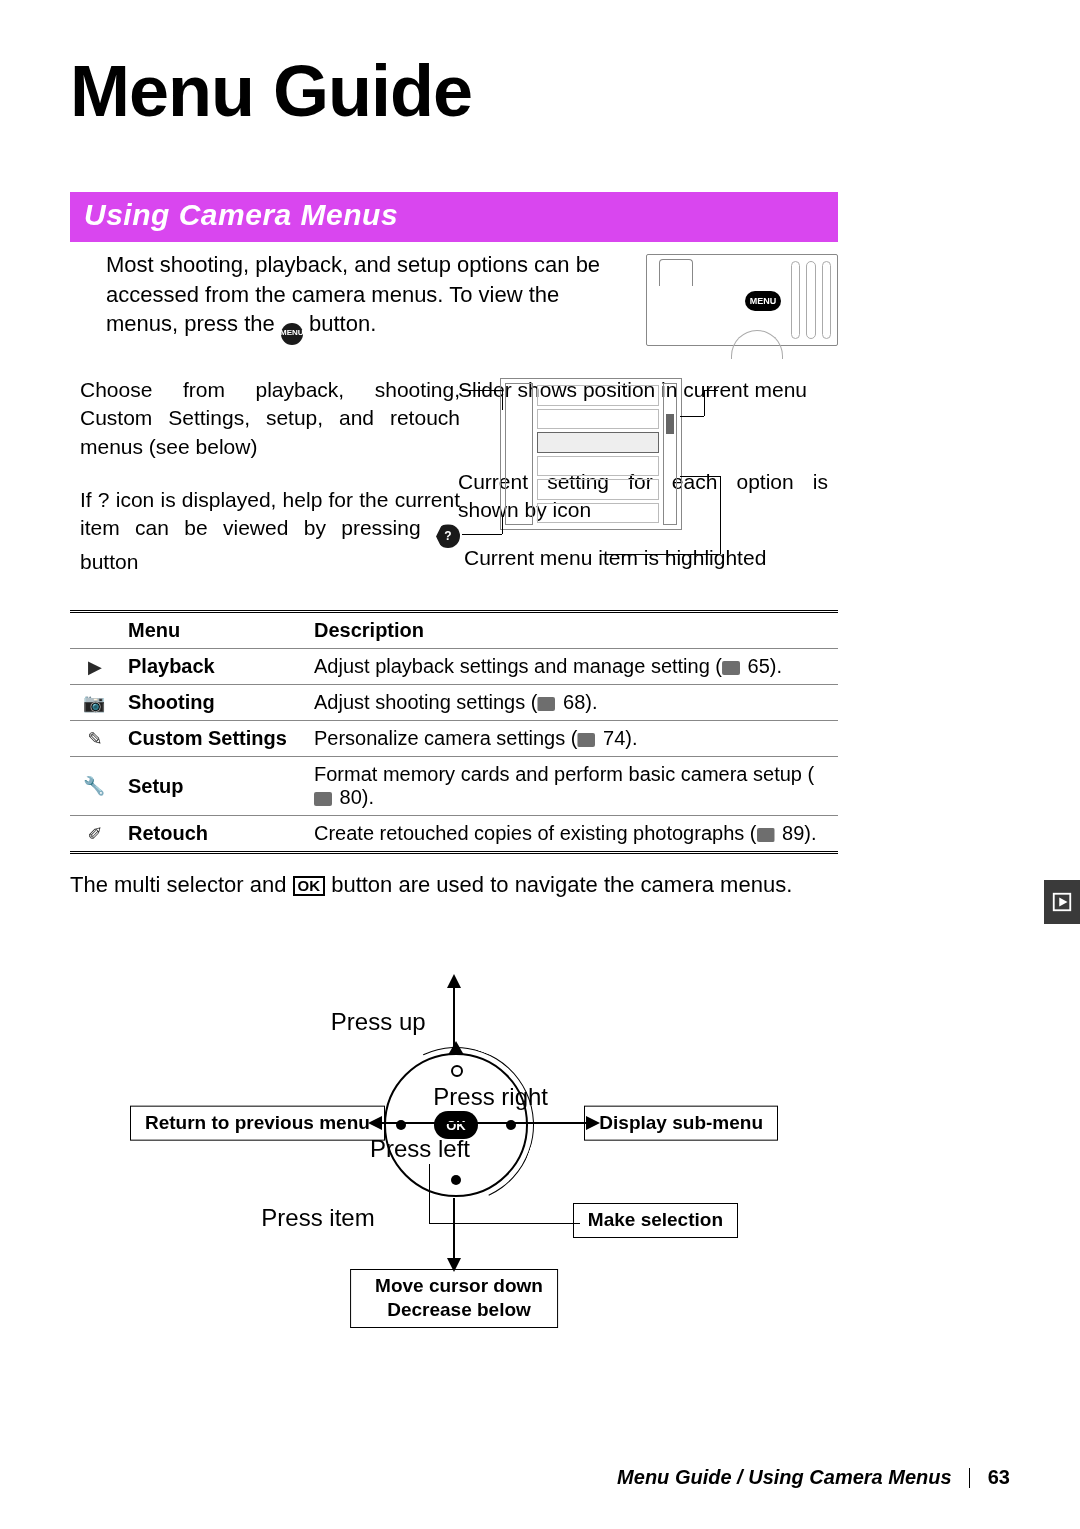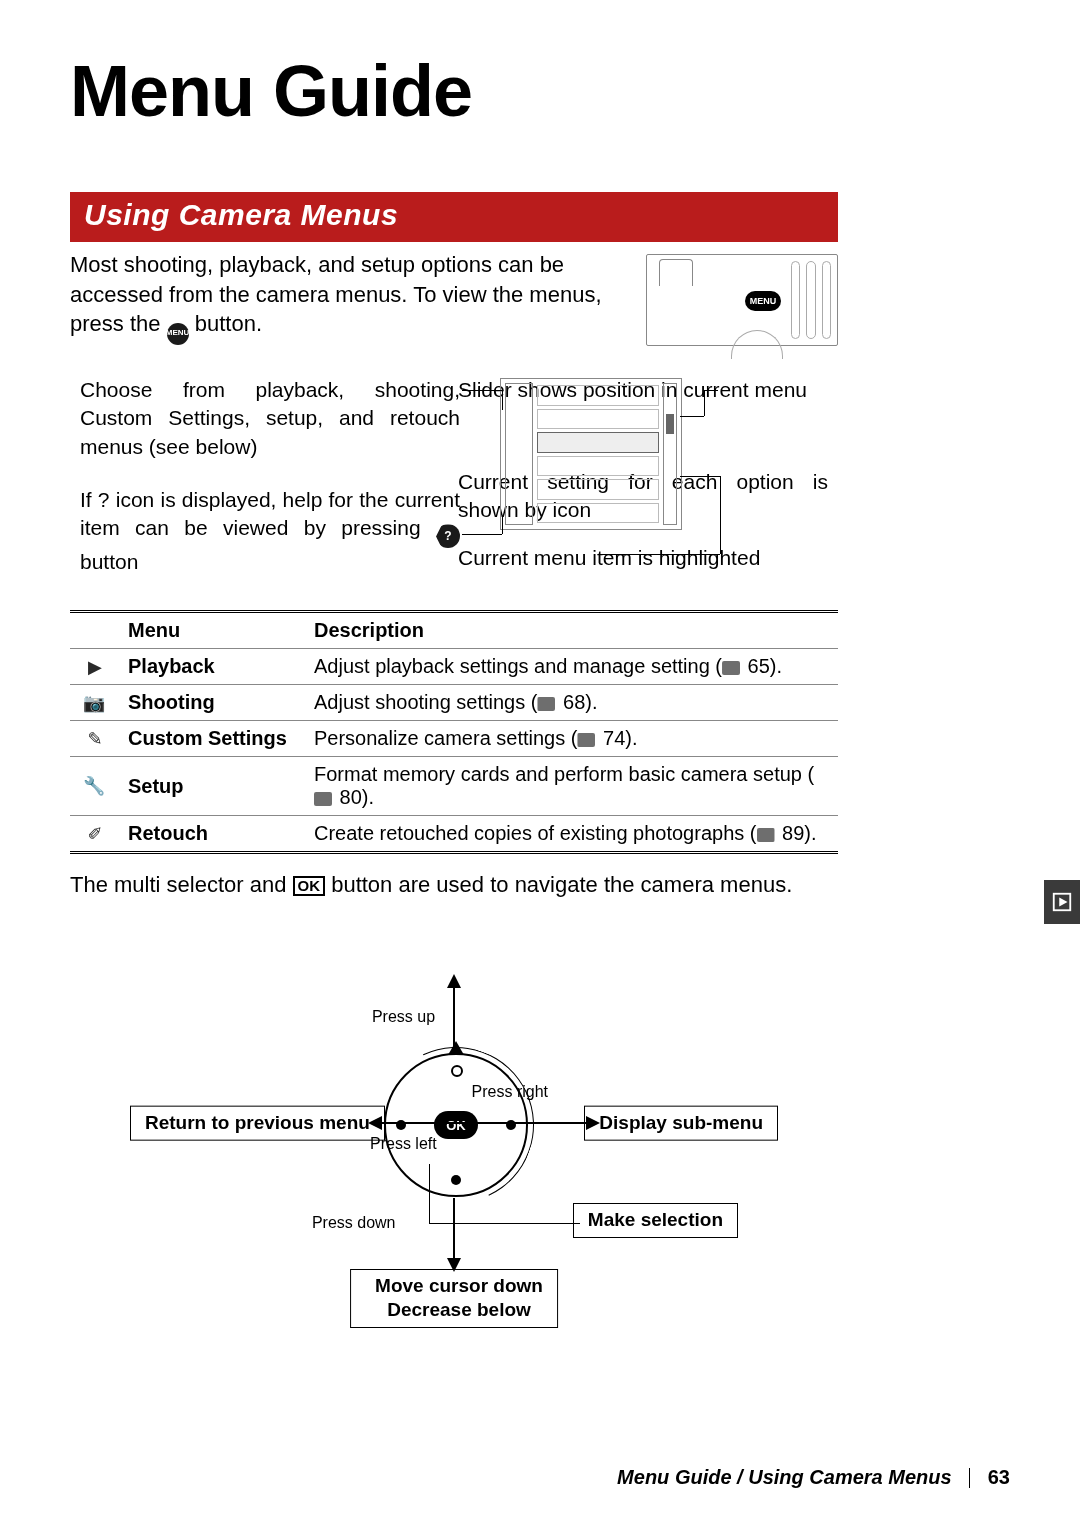--- a/index.html
+++ b/index.html
@@ -22,40 +22,41 @@
     padding: 50px 70px 60px 70px;
   }
   .page-title {
     font-size: 72px;
     font-weight: 900;
     letter-spacing: -1px;
     margin: 0 0 60px 0;
     font-family: "Arial Black", "Helvetica Neue", Arial, sans-serif;
   }
   .section-bar {
-    background: #b91c1c;
+    background: #d946ef;
     color: #fff;
     font-size: 30px;
     font-weight: 800;
     font-style: italic;
     padding: 6px 14px 10px 14px;
     font-family: "Arial Black", "Helvetica Neue", Arial, sans-serif;
     letter-spacing: 0.5px;
   }
   .intro {
     display: flex;
     align-items: flex-start;
     gap: 30px;
     margin-top: 8px;
   }
   .intro-text {
     font-size: 22px;
     line-height: 1.35;
     flex: 1;
     font-weight: 300;
+    margin-left: 36px;
   }
   .camera-illus {
     width: 190px;
     height: 90px;
     border: 1px solid #888;
     border-radius: 2px;
     position: relative;
     margin-top: 4px;
     background: #fff;
   }
@@ -108,21 +109,21 @@
     line-height: 1.35;
   }
   .callouts .left, .callouts .right {
     position: absolute;
     width: 380px;
   }
   .callouts .left  { left: 10px;  top: 0; text-align: justify; }
   .callouts .left2 { left: 10px; top: 110px; width: 380px; position: absolute; text-align: justify; font-size: 21px; line-height:1.35;}
   .callouts .right { right: 10px; top: 0; text-align: justify; width: 370px;}
   .callouts .right2 { right: 10px; top: 92px; width:370px; position:absolute; text-align: justify; font-size:21px; line-height:1.35;}
-  .callouts .right3 { right: 10px; top: 168px; width:370px; position:absolute; font-size:21px;}
+  .callouts .right3 { right: 4px; top: 168px; width:370px; position:absolute; font-size:21px;}
 
   .screen-mock {
     position: absolute;
     left: 430px; top: 2px;
     width: 180px; height: 150px;
     border: 1px solid #888;
   }
   .screen-mock .col {
     position:absolute; left:4px; top:4px; bottom:4px; width:26px;
     border:1px solid #888;
@@ -234,21 +235,21 @@
     padding:4px 14px;
     font-weight:800;
     font-size:19px;
     text-align:center;
     background:#fff;
     line-height:1.3;
     white-space:nowrap;
   }
   .selector .ann {
     position:absolute;
-    font-size:16px;
+    font-size:24px;
     font-weight:300;
   }
   .arrow-line { position:absolute; background:#000; height:2px; }
   .arrow-line::after{
     content:""; position:absolute; right:-2px; top:-6px;
     border-left:14px solid #000;
     border-top:7px solid transparent;
     border-bottom:7px solid transparent;
   }
   .arrow-line.rev::after{
@@ -434,21 +435,21 @@
     </div>
 
     <div class="arrow-vert up" style="left:50%; top:58px; height:72px; margin-left:-1px;"></div>
     <div class="ann" style="left:50%; top:90px; transform:translateX(-130%);">Press up</div>
 
     <div class="box" style="left:50%; bottom:0; transform:translateX(-50%);padding-left:24px;">
       <div>Move cursor down</div>
       <div>Decrease below</div>
     </div>
     <div class="arrow-vert" style="left:50%; bottom:58px; height:72px; margin-left:-1px;"></div>
-    <div class="ann" style="left:50%; bottom:96px; transform:translateX(-170%);">Press down</div>
+    <div class="ann" style="left:50%; bottom:96px; transform:translateX(-170%);">Press item</div>
 
     <div class="box" style="left:60px; top:50%; transform:translateY(-50%);">Return to previous menu</div>
     <div class="arrow-line rev" style="left:300px; top:50%; width:100px; margin-top:-1px;"></div>
     <div class="ann" style="left:300px; top:50%; margin-top:12px;">Press left</div>
 
     <div class="box" style="right:60px; top:50%; transform:translateY(-50%);">Display sub-menu</div>
     <div class="arrow-line" style="right:240px; top:50%; width:160px; margin-top:-1px;"></div>
     <div class="ann" style="right:290px; top:50%; margin-top:-40px;">Press right</div>
 
     <div class="box" style="right:100px; bottom:90px;">Make selection</div>

